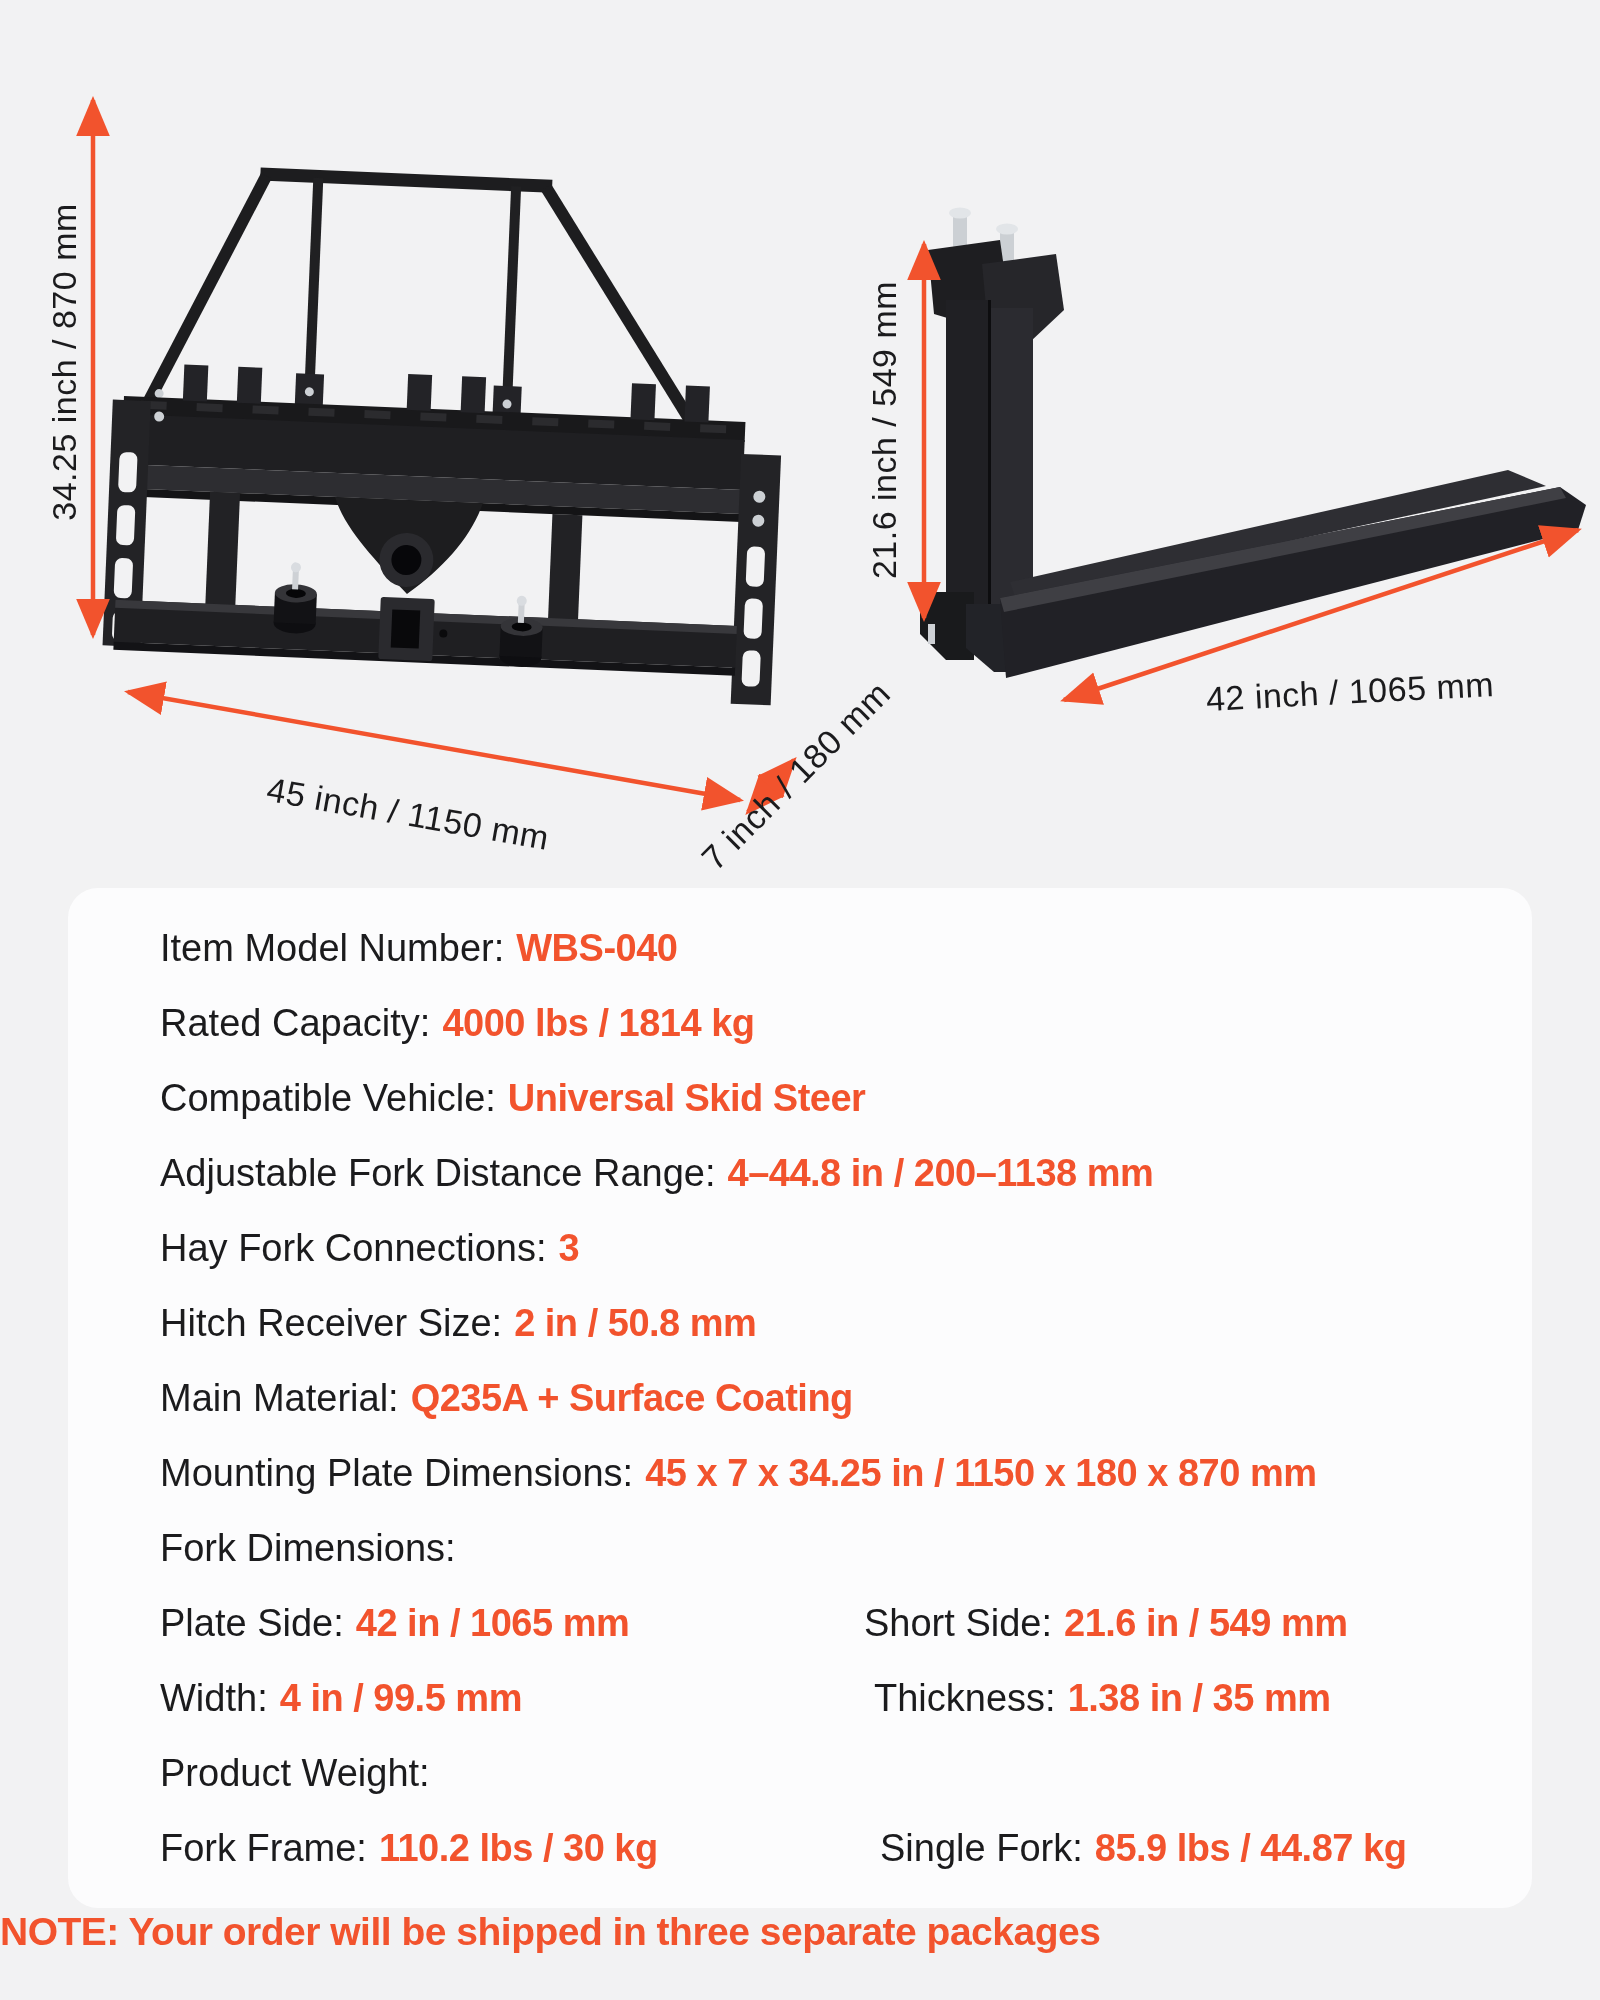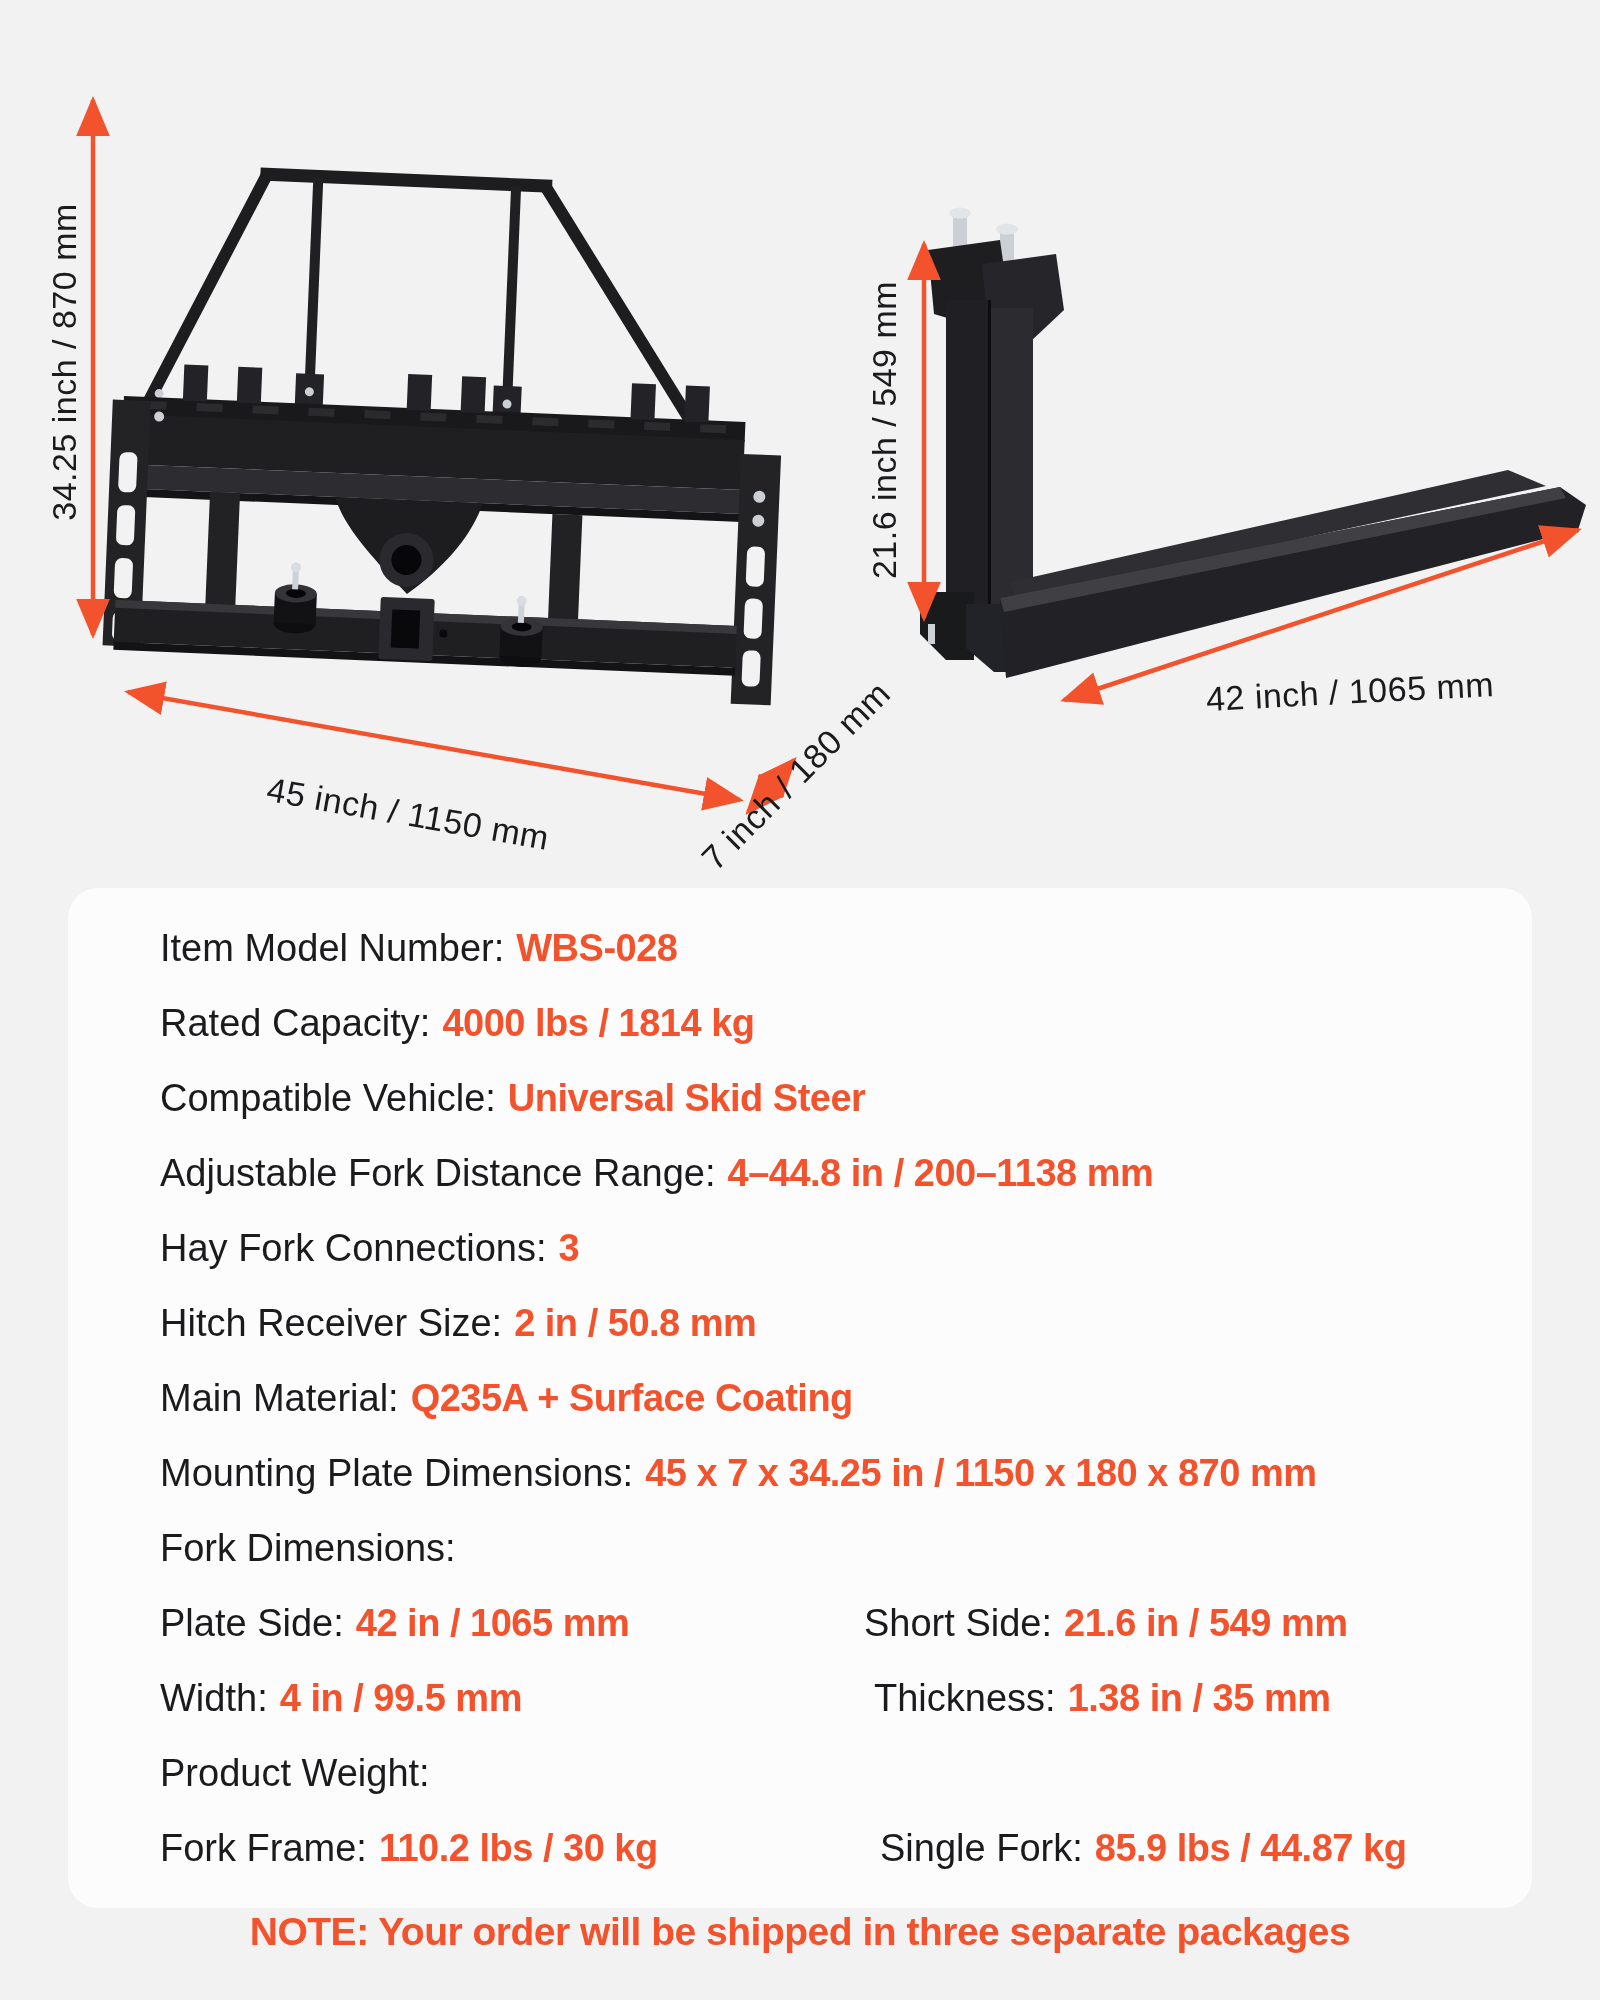--- a/index.html
+++ b/index.html
@@ -29,21 +29,21 @@
   }
   .spec-row{position:relative;height:75px;line-height:75px;font-size:38px;white-space:nowrap;}
   .spec-cell{display:inline;}
   .spec-cell.col2{position:absolute;left:680px;top:0;margin-left:24px;}
   .spec-label{color:var(--ink,#1b1b1d);}
   .spec-value{color:var(--accent,#f2532d);font-weight:700;margin-left:12px;letter-spacing:-0.5px;}
 
   
   .note{
     position:absolute;left:0;top:1900px;width:1600px;height:64px;line-height:64px;
-    text-align:center;font-size:39px;font-weight:700;color:var(--accent,#f2532d);
+    font-size:39px;font-weight:700;color:var(--accent,#f2532d);
     letter-spacing:-0.5px;
   }
 </style>
 </head>
 <body>
 
 <div class="canvas">
 
   <div class="diagram">
 
@@ -194,21 +194,21 @@
     <div class="dim-label" style="left:64px;top:362px;transform:translate(-50%,-50%) rotate(-90deg);">34.25 inch / 870 mm</div>
     <div class="dim-label" style="left:408px;top:814px;transform:translate(-50%,-50%) rotate(10deg);">45 inch / 1150 mm</div>
     <div class="dim-label" style="left:796px;top:776px;transform:translate(-50%,-50%) rotate(-45deg);">7 inch / 180 mm</div>
     <div class="dim-label" style="left:884px;top:430px;transform:translate(-50%,-50%) rotate(-90deg);">21.6 inch / 549 mm</div>
     <div class="dim-label" style="left:1350px;top:692px;transform:translate(-50%,-50%) rotate(-3deg);">42 inch / 1065 mm</div>
   </div>
 
   <div class="spec-card">
 
     <div class="spec-row">
-      <span class="spec-cell"><span class="spec-label">Item Model Number:</span><span class="spec-value">WBS-028</span></span>
+      <span class="spec-cell"><span class="spec-label">Item Model Number:</span><span class="spec-value">WBS-040</span></span>
     </div>
 
     <div class="spec-row">
       <span class="spec-cell"><span class="spec-label">Rated Capacity:</span><span class="spec-value">4000 lbs / 1814 kg</span></span>
     </div>
 
     <div class="spec-row">
       <span class="spec-cell"><span class="spec-label">Compatible Vehicle:</span><span class="spec-value">Universal Skid Steer</span></span>
     </div>
 

